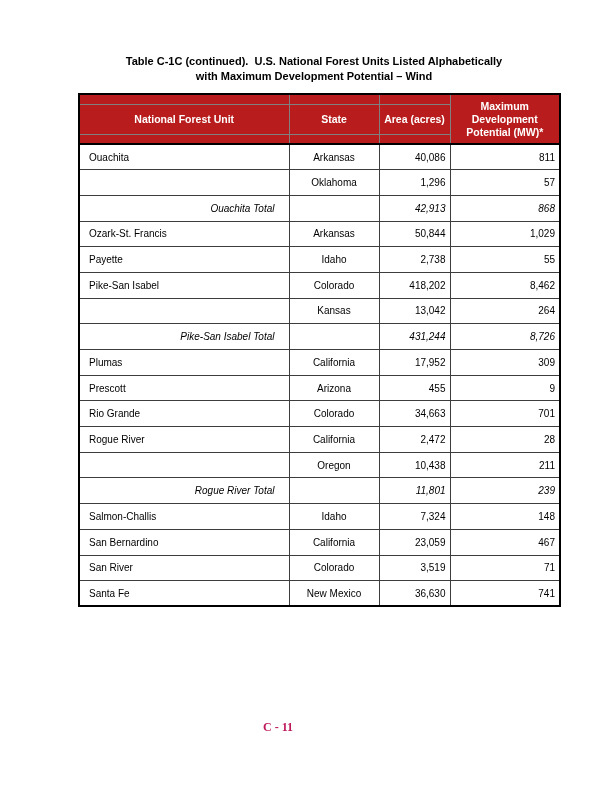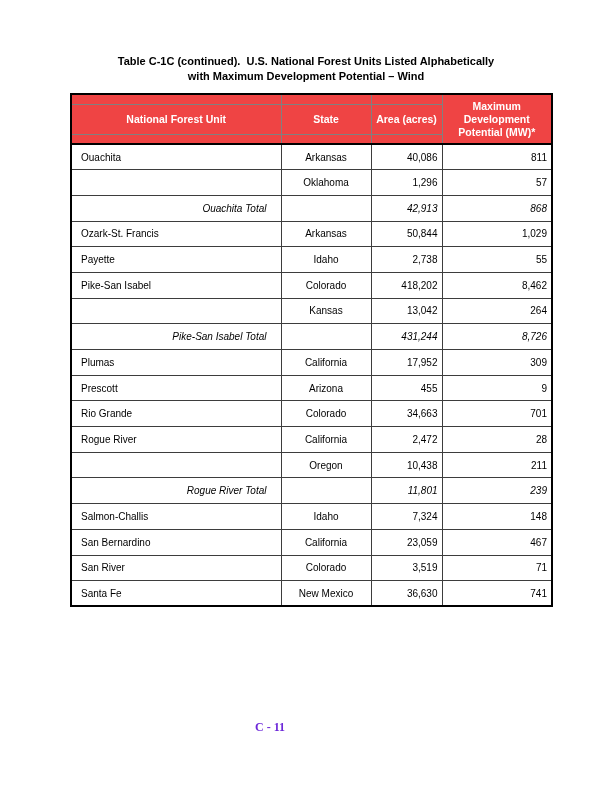--- a/index.html
+++ b/index.html
@@ -4,21 +4,21 @@
 <style>
   * { margin: 0; padding: 0; box-sizing: border-box; }
   html, body { width: 612px; height: 792px; }
   body {
     background: #ffffff;
     font-family: "Liberation Sans", sans-serif;
     color: #000;
     position: relative;
     overflow: hidden;
   }
-  .page { position: absolute; inset: 0; }
+  .page { position: absolute; inset: 0; margin-left: 8px; }
 
   .doc-title {
     position: absolute;
     top: 54px;
     left: 0;
     width: 612px;
     text-align: center;
     font-weight: bold;
     font-size: 11px;
     line-height: 15px;
@@ -34,21 +34,21 @@
     border-collapse: collapse;
     table-layout: fixed;
     border: 2px solid #000;
   }
   col.c-unit  { width: 210px; }
   col.c-state { width: 90px; }
   col.c-area  { width: 71px; }
   col.c-mw    { width: 110px; }
 
   thead th, thead td {
-    background: #ef4444;
+    background: #b91c1c;
     color: #ffffff;
     border: 1px solid #808080;
     font-weight: bold;
     font-size: 10.5px;
     text-align: center;
     padding: 0;
   }
   tr.head-strip td { height: 10px; }
   tr.head-main th { height: 30px; vertical-align: middle; }
   th.head-mw {
@@ -77,21 +77,21 @@
 
   .page-footer {
     position: absolute;
     top: 720px;
     left: 0;
     width: 540px;
     text-align: center;
     font-family: "Liberation Serif", serif;
     font-weight: bold;
     font-size: 12px;
-    color: #6d28d9;
+    color: #be185d;
   }
 </style>
 </head>
 <body>
 
 <div class="page">
 
   <div class="doc-title">
     <div class="line">Table C-1C (continued).  U.S. National Forest Units Listed Alphabetically</div>
     <div class="line">with Maximum Development Potential – Wind</div>

